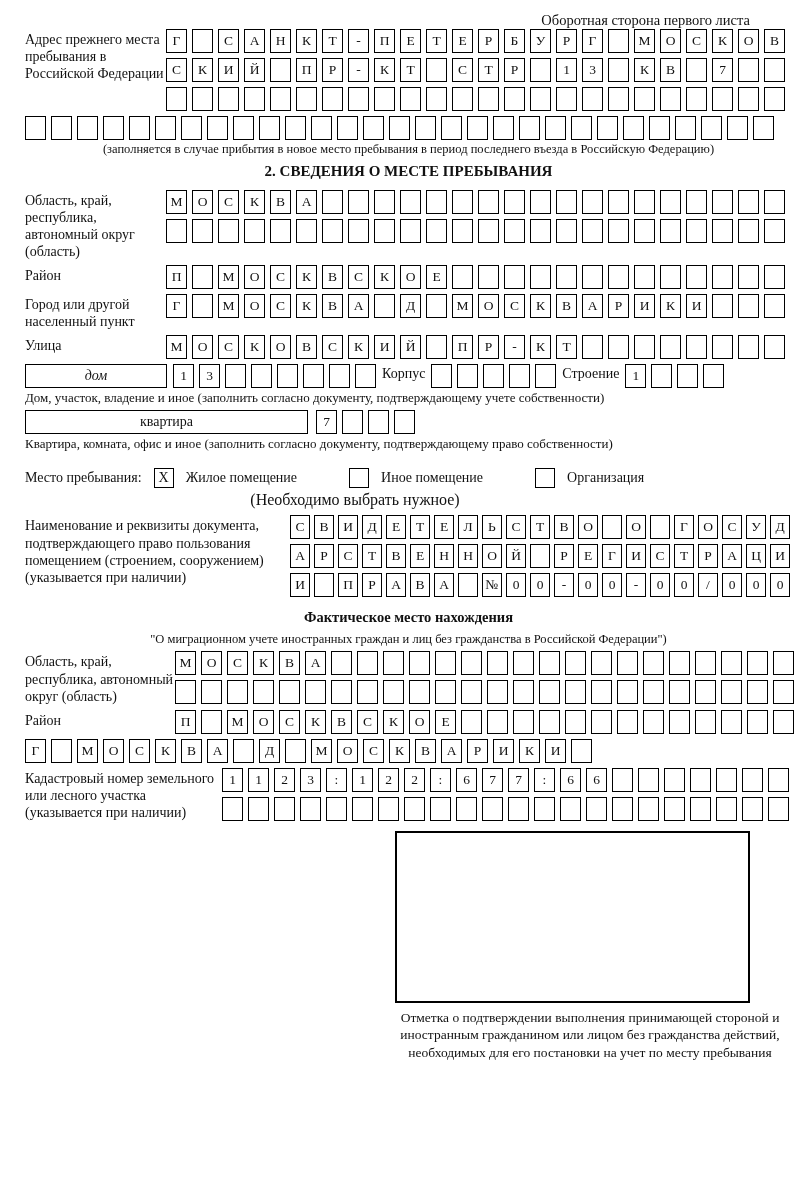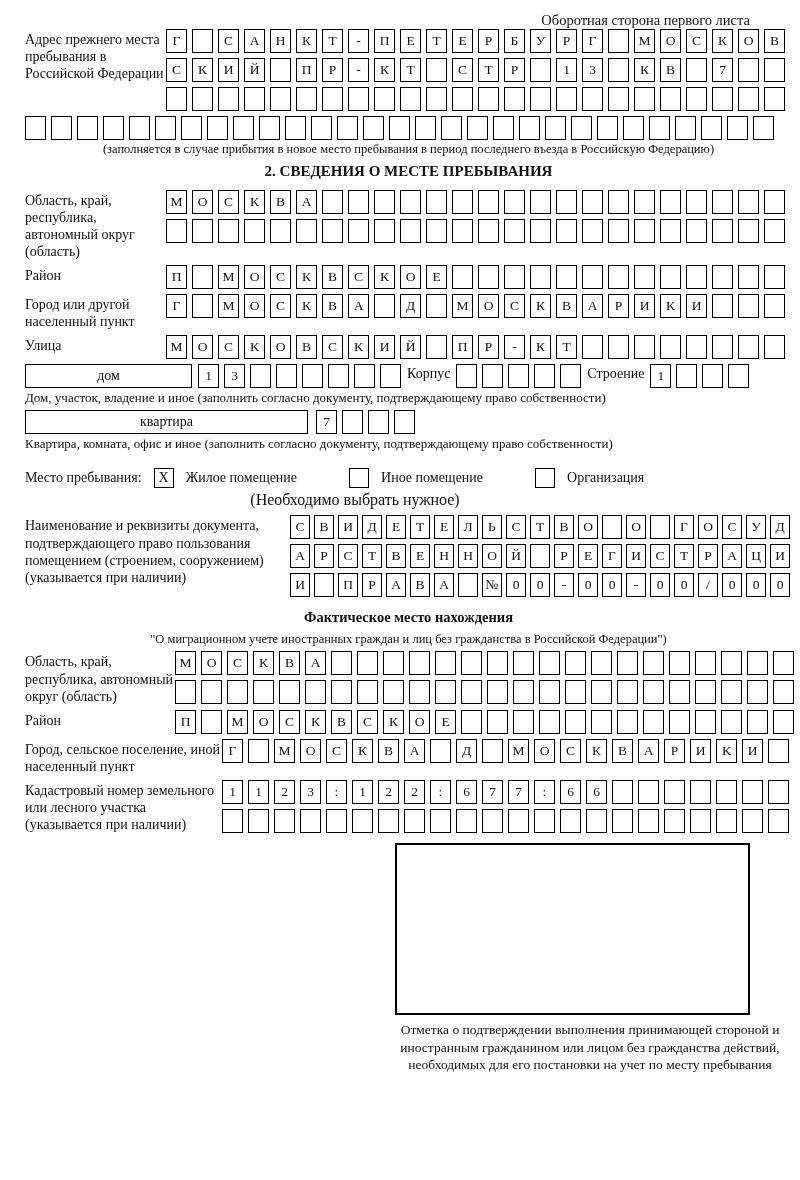--- a/index.html
+++ b/index.html
@@ -25,21 +25,21 @@
   }
   .cells-sm .cell { width: 20px; gap: 4px; }
   .cells-sm { gap: 4px; }
   .note { text-align: center; font-size: 12.5px; margin: 2px 0 4px 0; }
   .h2 { text-align: center; font-weight: bold; font-size: 15px; margin: 6px 0 10px 0; }
   .h3 { text-align: center; font-weight: bold; font-size: 14.5px; margin: 12px 0 6px 0; }
   .wbox {
     border: 1.6px solid #000; height: 24px; display: flex;
     align-items: center; justify-content: center; font-size: 14px; flex-shrink: 0;
   }
-  .dom-box { width: 167px; }
+  .dom-box { width: 142px; font-style: italic; }
   .kv-box { width: 283px; }
   .inline-lbl { font-size: 14px; margin: 2px 6px 0 6px; white-space: nowrap; }
   .house-row, .apt-row { display: flex; align-items: flex-start; margin: 4px 0 2px 0; }
   .small-note { font-size: 13px; margin: 2px 0 4px 0; }
   .stay-row { display: flex; align-items: center; gap: 12px; font-size: 14px; margin-top: 16px; }
   .chk {
     width: 20px; height: 20px; border: 1.6px solid #000; flex-shrink: 0;
     display: flex; align-items: center; justify-content: center; font-size: 14px;
   }
   .gap-left { margin-left: 40px; }
@@ -341,21 +341,21 @@
         <div class="cell"></div>
       </div>
     <div class="inline-lbl">Строение</div>
     <div class="cells">
         <div class="cell">1</div>
         <div class="cell"></div>
         <div class="cell"></div>
         <div class="cell"></div>
       </div>
   </div>
-  <div class="small-note">Дом, участок, владение и иное (заполнить согласно документу, подтверждающему право собственности)</div>
+  <div class="small-note">Дом, участок, владение и иное (заполнить согласно документу, подтверждающему учете собственности)</div>
 
   <div class="apt-row">
     <div class="wbox kv-box">квартира</div>
     <div class="cells" style="margin-left:8px">
         <div class="cell">7</div>
         <div class="cell"></div>
         <div class="cell"></div>
         <div class="cell"></div>
       </div>
   </div>
@@ -532,21 +532,20 @@
         <div class="cell"></div>
         <div class="cell"></div>
         <div class="cell"></div>
         <div class="cell"></div>
         <div class="cell"></div>
         <div class="cell"></div>
       </div>
   </div>
 
   <div class="flexrow">
-    <div class="lbl lbl-cad">Город, сельское поселение, иной населенный пункт</div>
     <div class="cells">
         <div class="cell">Г</div>
         <div class="cell"></div>
         <div class="cell">М</div>
         <div class="cell">О</div>
         <div class="cell">С</div>
         <div class="cell">К</div>
         <div class="cell">В</div>
         <div class="cell">А</div>
         <div class="cell"></div>

